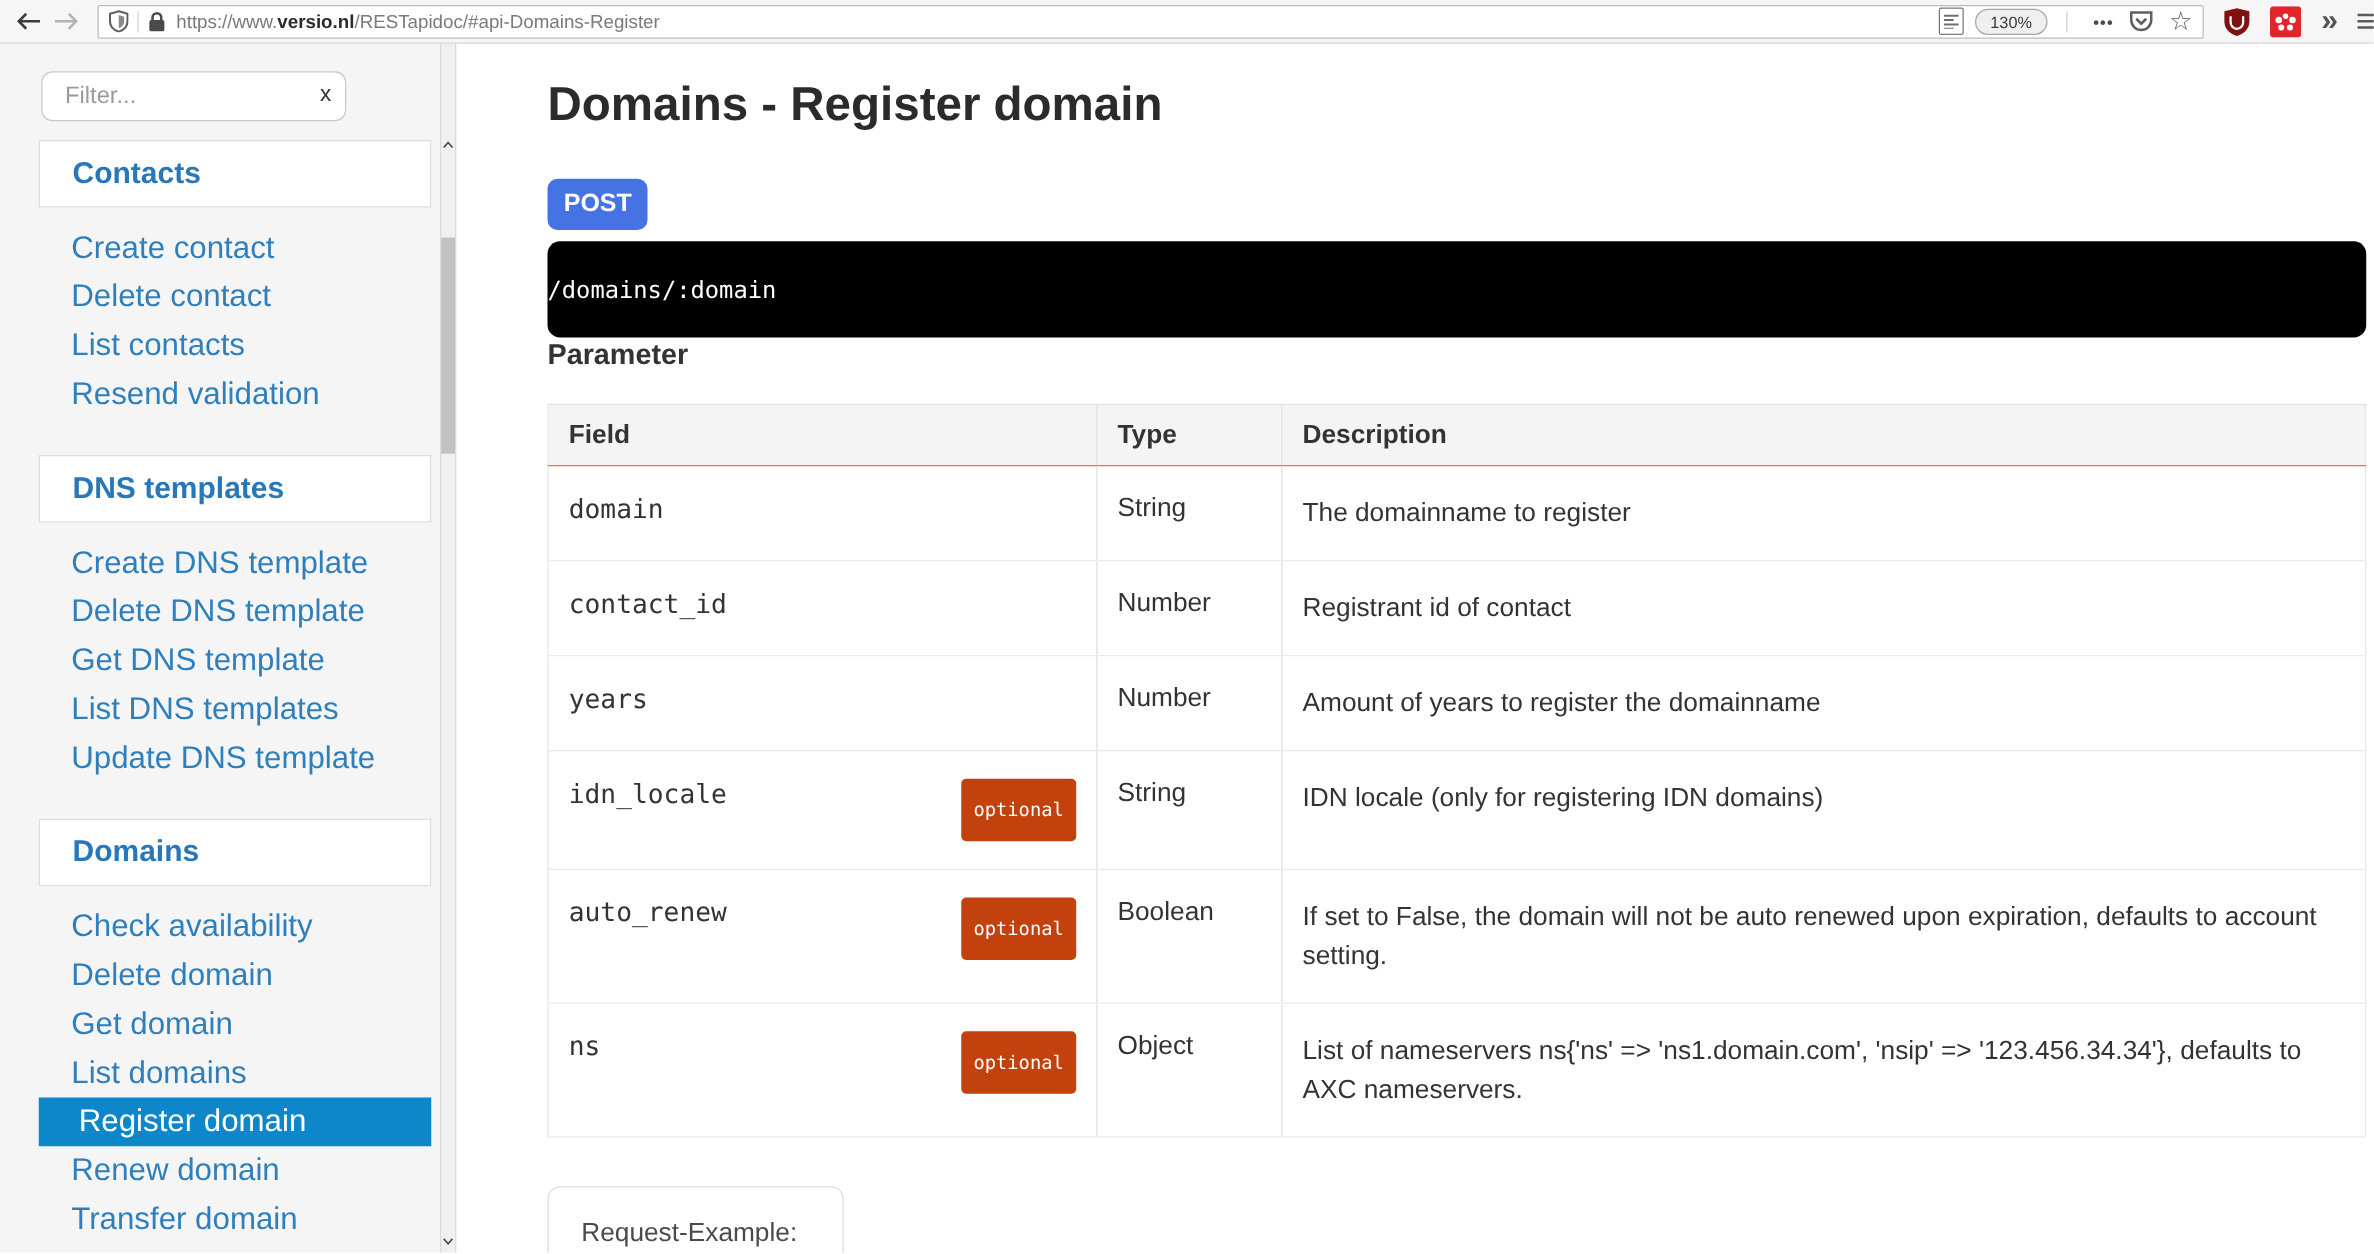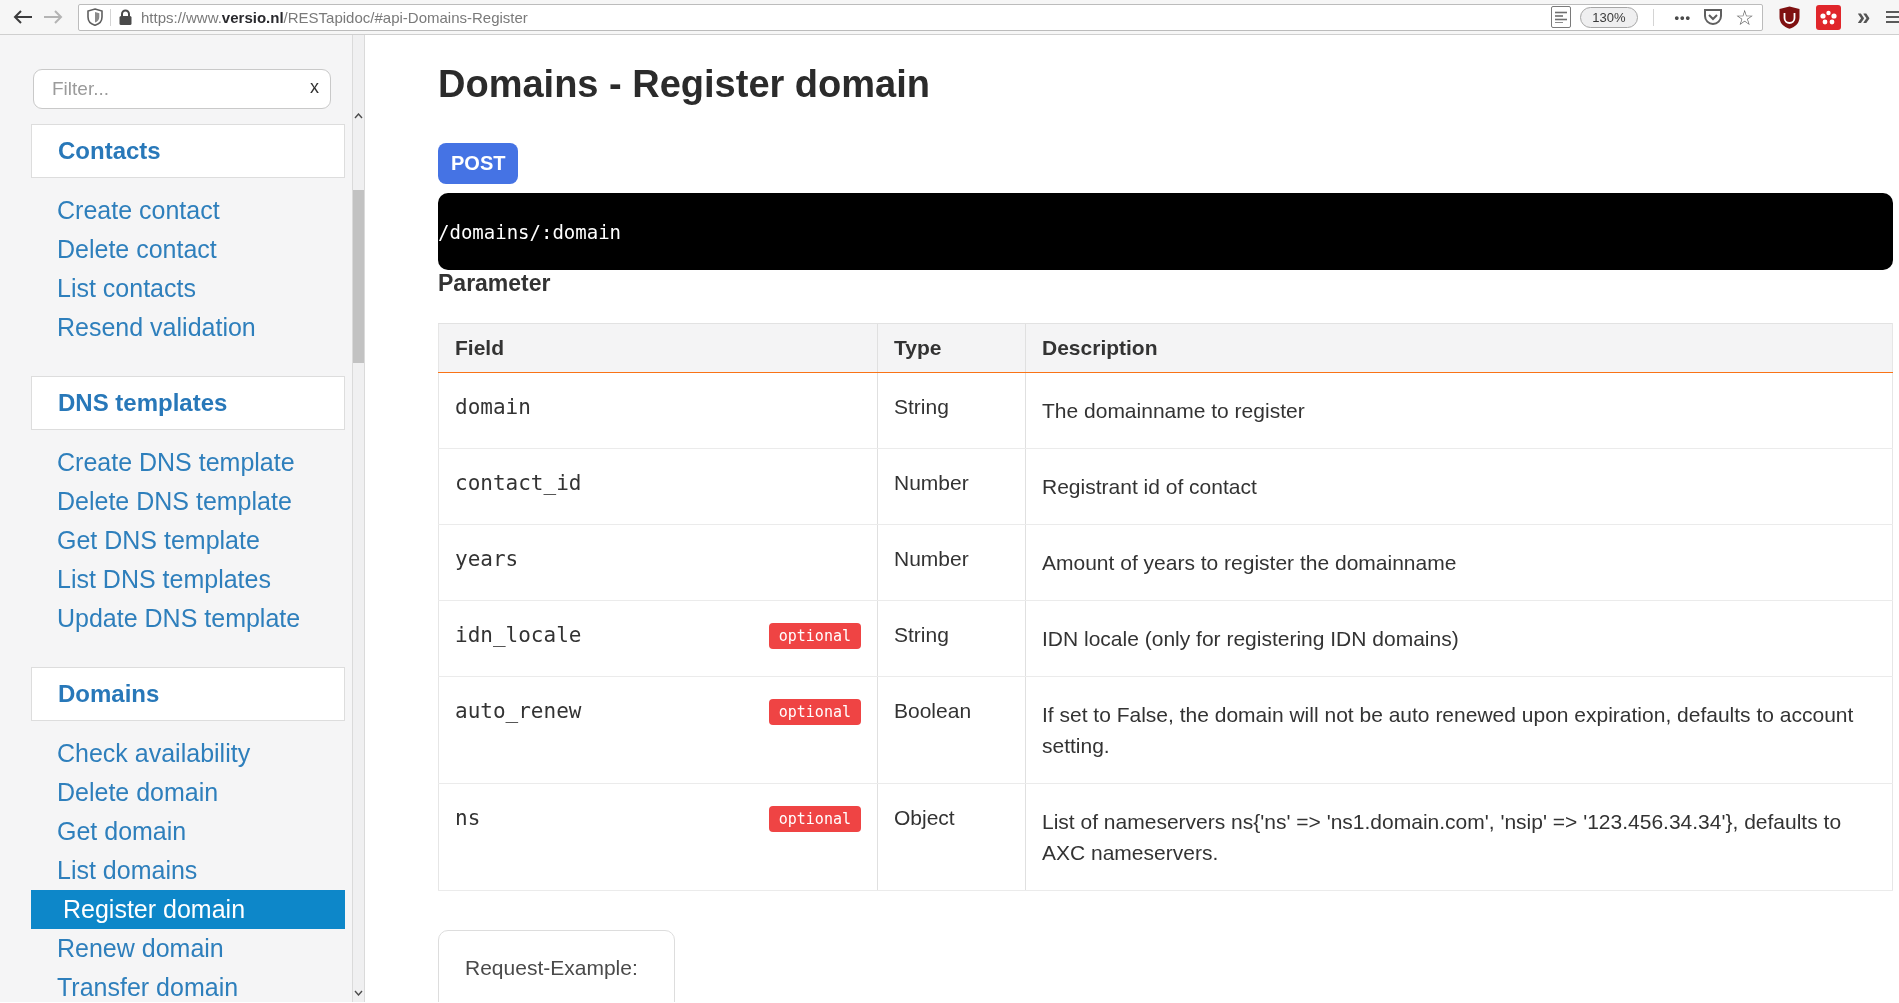--- a/index.html
+++ b/index.html
@@ -29,21 +29,21 @@
   .ext-btn { background:none; border:none; margin-left:16px; display:flex; align-items:center; cursor:pointer; }
   .overflow-glyph { font-size:24px; color:#555; line-height:1; font-weight:700; }
   .hamburger { display:flex; flex-direction:column; gap:3px; margin-left:16px; cursor:pointer; }
   .hamburger span { width:17px; height:2px; background:#5a5a5a; }
 
   
   .page { display:flex; height:967px; }
 
   
   .sidebar { width:352px; flex:0 0 auto; background:#f5f5f6; position:relative; overflow:hidden; }
-  .filter-wrap { position:relative; margin:34px 0 0 33px; width:298px; }
+  .filter-wrap { position:relative; margin:22px 0 0 33px; width:244px; }
   .filter-input { width:100%; height:40px; border:1px solid #c9c9c9; border-radius:9px;
                   background:#fff; padding:0 34px 0 18px; font-size:19px; color:#333;
                   font-family:"Liberation Sans", sans-serif; }
   .filter-input::placeholder { color:#9b9b9b; }
   .filter-clear { position:absolute; right:12px; top:8px; font-size:18px; color:#333;
                   background:none; border:none; cursor:pointer; }
   .side-inner { margin-left:31px; width:314px; }
   .section-header { margin-top:15px; height:54px; background:#fff; border:1px solid #ddd;
                     display:flex; align-items:center; padding-left:26px;
                     font-size:24px; font-weight:700; color:#2878b9; cursor:pointer; }
@@ -74,23 +74,23 @@
   table.params { margin-top:26px; width:100%; border-collapse:collapse; }
   table.params th { background:#f4f4f5; text-align:left; font-size:21px; font-weight:700; color:#333;
                     padding:12px 16px; border-top:1px solid #e2e2e2; border-bottom:1px solid #f97316; }
   table.params td { vertical-align:top; padding:22px 16px; border-bottom:1px solid #ebebeb;
                     font-size:21px; color:#333; }
   table.params th:first-child, table.params td:first-child { border-left:1px solid #e6e6e6; }
   table.params th:last-child,  table.params td:last-child  { border-right:1px solid #e6e6e6; }
   table.params th+th, table.params td+td { border-left:1px solid #e0e0e0; }
   td.cell-field { font-family:"DejaVu Sans Mono","Liberation Mono",monospace; font-size:19px; }
   .field-flex { display:flex; align-items:flex-start; }
-  .opt-badge { margin-left:auto; background:#ef4444; color:#fff; border-radius:4px;
+  .opt-badge { margin-left:auto; background:#c2410c; color:#fff; border-radius:4px;
                font-family:"DejaVu Sans Mono","Liberation Mono",monospace;
-               font-size:15px; padding:4px 10px; line-height:1.2; }
+               font-size:15px; padding:16px 10px; line-height:1.2; }
   td.cell-desc { color:#8a8a8a; line-height:31px; }
 
   .req-tab { display:inline-block; margin-top:39px; background:#fff; border:1px solid #ddd;
              border-radius:10px 10px 0 0; padding:25px 36px 28px 26px; font-size:21px; color:#4a4a4a;
              cursor:pointer; }
 </style>
 </head>
 <body>
 
 <div class="toolbar">

